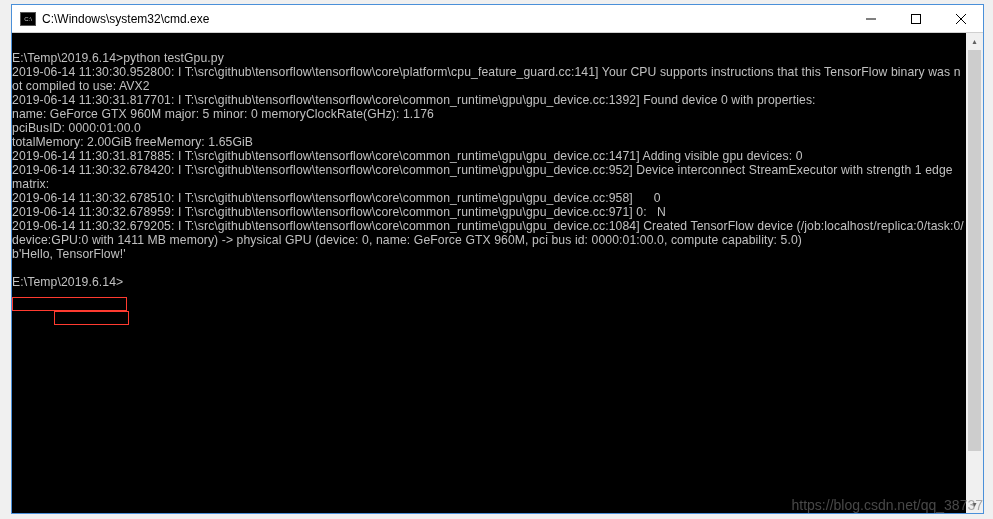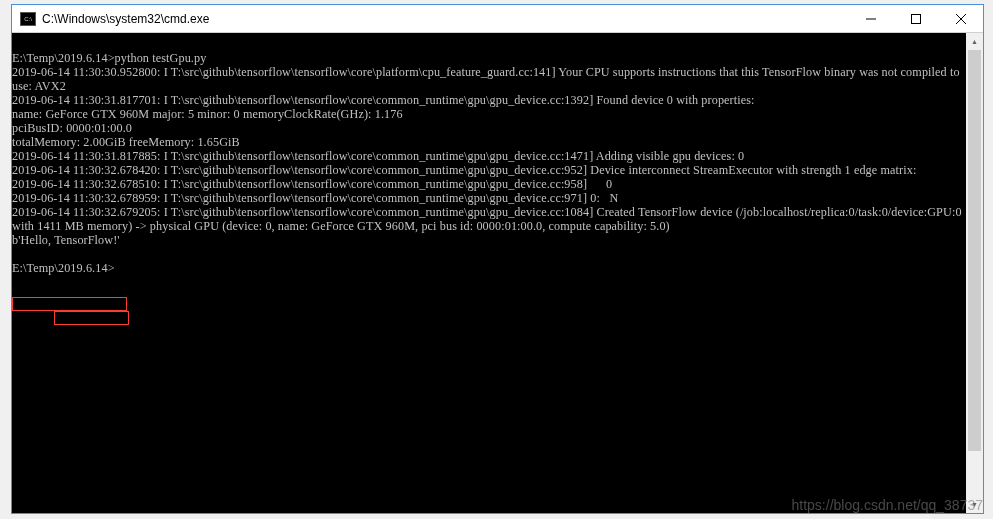--- a/index.html
+++ b/index.html
@@ -60,21 +60,21 @@
   .client {
     flex: 1;
     display: flex;
     background: #000;
     position: relative;
   }
   .terminal {
     flex: 1;
     background: #000;
     color: #c0c0c0;
-    font-family: Liberation Serif, serif;
+    font-family: Liberation Sans, sans-serif;
     font-size: 12.2px;
     line-height: 14px;
     letter-spacing: 0.1px;
     padding: 4px 2px 2px 0px;
     white-space: pre-wrap;
     word-break: break-all;
     overflow: hidden;
   }
   .scrollbar {
     width: 17px;

